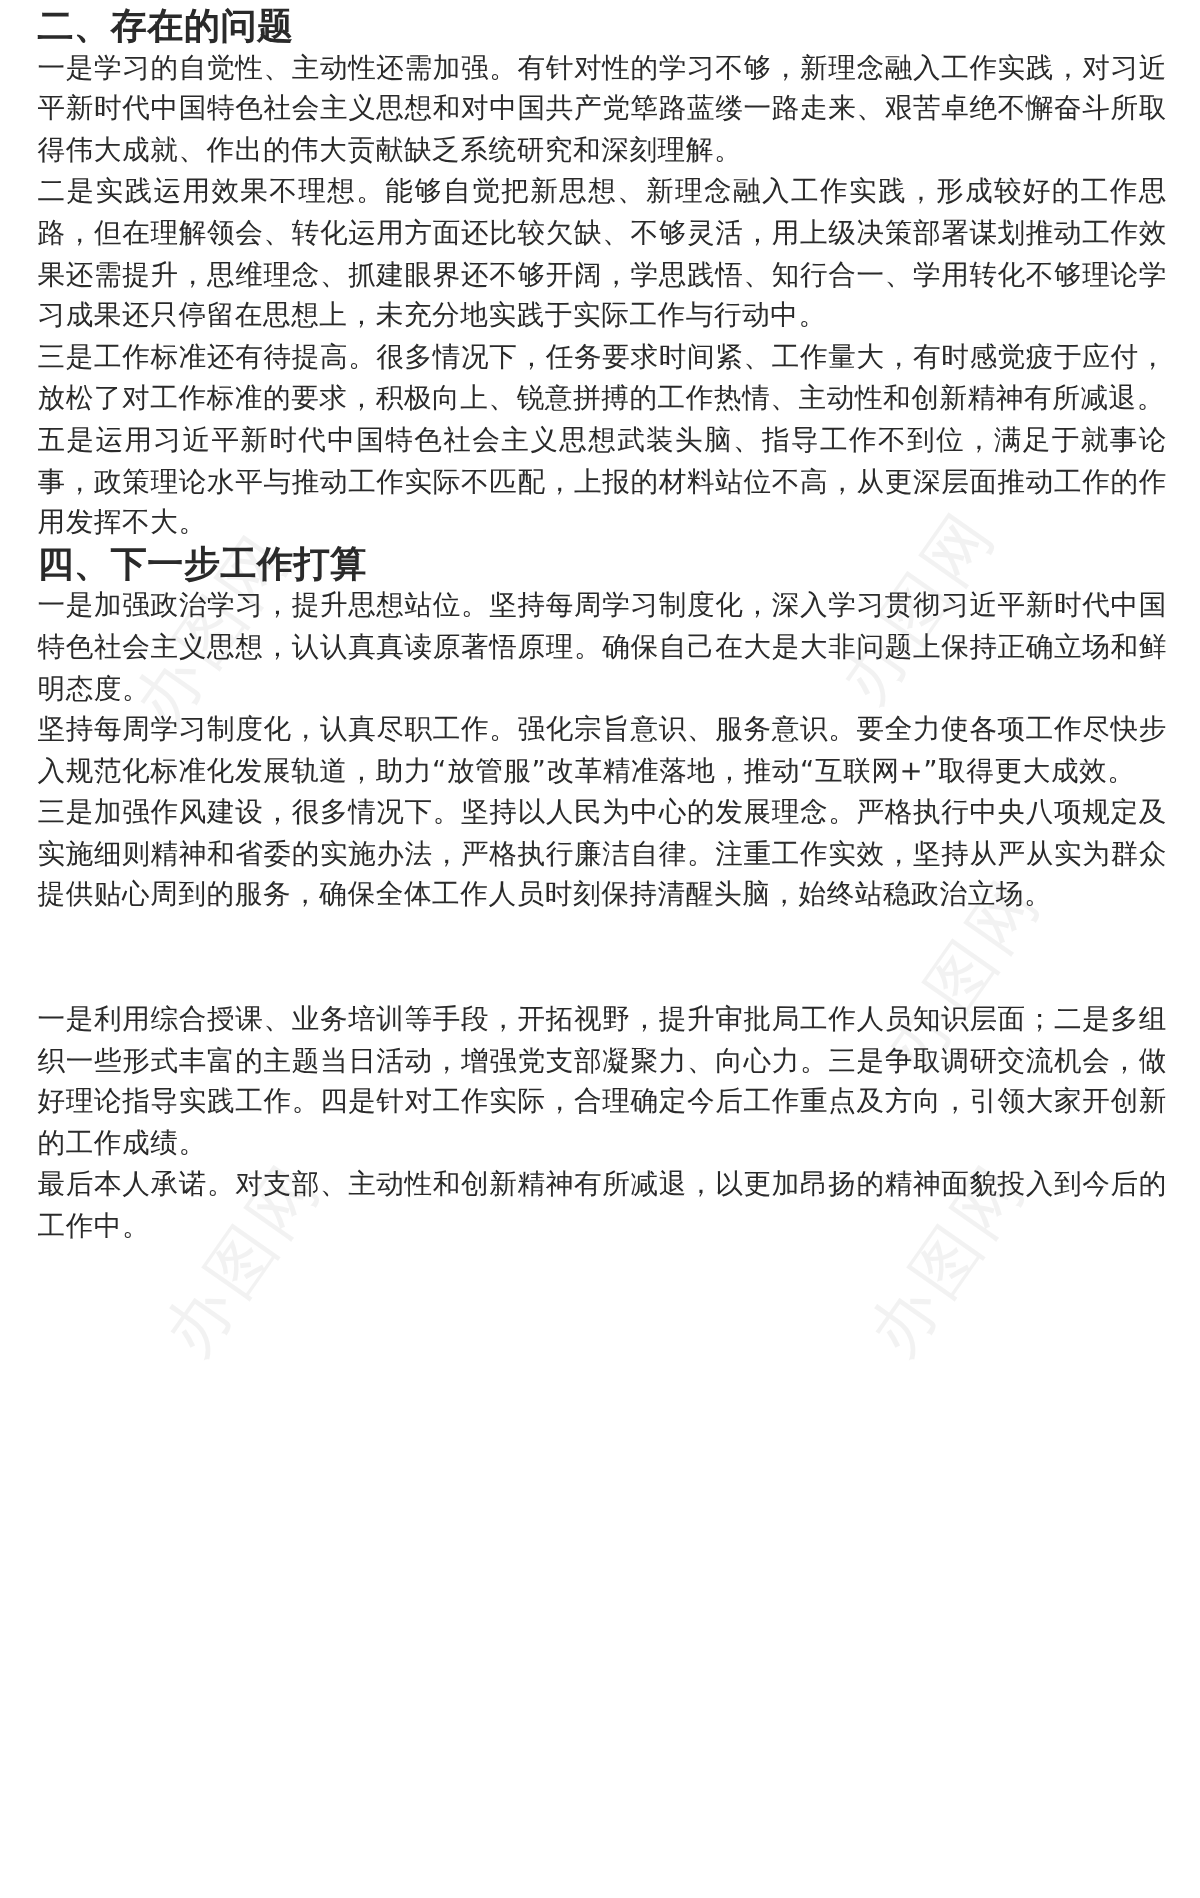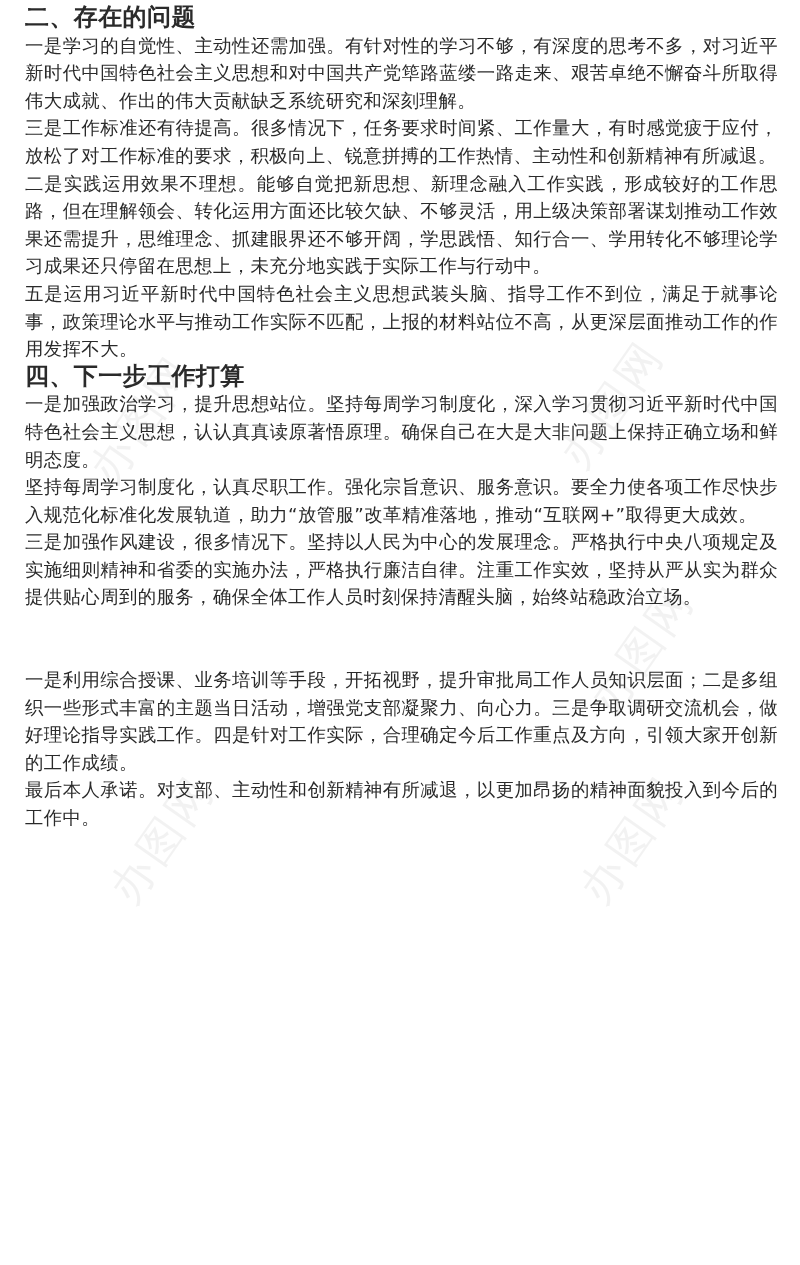--- a/index.html
+++ b/index.html
@@ -55,23 +55,23 @@
 <div class="watermark" style="left:70px; top:390px;">办图网</div>
 <div class="watermark" style="left:540px; top:375px;">办图网</div>
 <div class="watermark" style="left:570px; top:620px;">办图网</div>
 <div class="watermark" style="left:90px; top:810px;">办图网</div>
 <div class="watermark" style="left:560px; top:810px;">办图网</div>
 
 <div class="page">
 
   <div>
     <p class="heading">二、存在的问题</p>
-    <p>一是学习的自觉性、主动性还需加强。有针对性的学习不够，有深度的思考不多，对习近平新时代中国特色社会主义思想和对中国共产党筚路蓝缕一路走来、艰苦卓绝不懈奋斗所取得伟大成就、作出的伟大贡献缺乏系统研究和深刻理解。</p>
+    <p>一是学习的自觉性、主动性还需加强。有针对性的学习不够，新理念融入工作实践，对习近平新时代中国特色社会主义思想和对中国共产党筚路蓝缕一路走来、艰苦卓绝不懈奋斗所取得伟大成就、作出的伟大贡献缺乏系统研究和深刻理解。</p>
+    <p>二是实践运用效果不理想。能够自觉把新思想、新理念融入工作实践，形成较好的工作思路，但在理解领会、转化运用方面还比较欠缺、不够灵活，用上级决策部署谋划推动工作效果还需提升，思维理念、抓建眼界还不够开阔，学思践悟、知行合一、学用转化不够理论学习成果还只停留在思想上，未充分地实践于实际工作与行动中。</p>
     <p>三是工作标准还有待提高。很多情况下，任务要求时间紧、工作量大，有时感觉疲于应付，放松了对工作标准的要求，积极向上、锐意拼搏的工作热情、主动性和创新精神有所减退。</p>
-    <p>二是实践运用效果不理想。能够自觉把新思想、新理念融入工作实践，形成较好的工作思路，但在理解领会、转化运用方面还比较欠缺、不够灵活，用上级决策部署谋划推动工作效果还需提升，思维理念、抓建眼界还不够开阔，学思践悟、知行合一、学用转化不够理论学习成果还只停留在思想上，未充分地实践于实际工作与行动中。</p>
     <p>五是运用习近平新时代中国特色社会主义思想武装头脑、指导工作不到位，满足于就事论事，政策理论水平与推动工作实际不匹配，上报的材料站位不高，从更深层面推动工作的作用发挥不大。</p>
   </div>
 
 
   <div>
     <p class="heading">四、下一步工作打算</p>
     <p>一是加强政治学习，提升思想站位。坚持每周学习制度化，深入学习贯彻习近平新时代中国特色社会主义思想，认认真真读原著悟原理。确保自己在大是大非问题上保持正确立场和鲜明态度。</p>
     <p>坚持每周学习制度化，认真尽职工作。强化宗旨意识、服务意识。要全力使各项工作尽快步入规范化标准化发展轨道，助力“放管服”改革精准落地，推动“互联网+”取得更大成效。</p>
     <p>三是加强作风建设，很多情况下。坚持以人民为中心的发展理念。严格执行中央八项规定及实施细则精神和省委的实施办法，严格执行廉洁自律。注重工作实效，坚持从严从实为群众提供贴心周到的服务，确保全体工作人员时刻保持清醒头脑，始终站稳政治立场。</p>
   </div>

